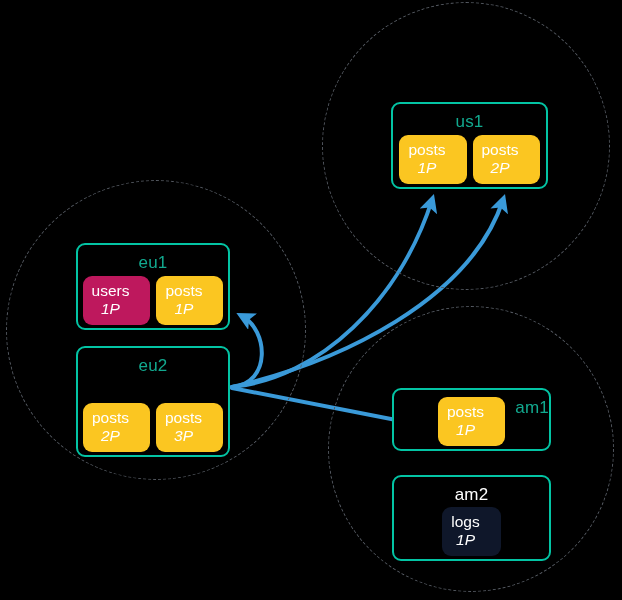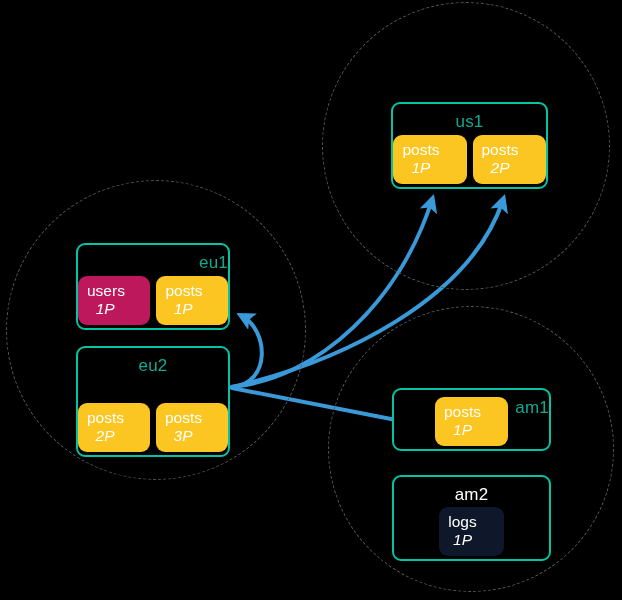--- a/index.html
+++ b/index.html
@@ -56,21 +56,21 @@
     display: flex;
     justify-content: center;
     gap: 6px;
   }
   .shard {
     border-radius: 9px;
     color: #ffffff;
     font-size: 15.5px;
     line-height: 18px;
     text-align: center;
-    padding: 6px 27px 7px 9px;
+    padding: 6px 21px 7px 9px;
     min-width: 52px;
     box-sizing: border-box;
     user-select: none;
   }
   .shard .l1 { display: block; }
   .shard .l2 { display: block; font-style: italic; }
 </style>
 </head>
 <body>
 
@@ -101,21 +101,21 @@
           <div class="shard" style="background: rgb(251, 198, 33); color: rgb(255, 255, 255);">
             <span class="l1">posts</span>
             <span class="l2">1P</span>
           </div>
           <div class="shard" style="background: rgb(251, 198, 33); color: rgb(255, 255, 255);">
             <span class="l1">posts</span>
             <span class="l2">2P</span>
           </div>
         </div>
       </div>
-      <div class="node-box" style="left: 76px; top: 243px; width: 154px; height: 87px; border-color: rgb(3, 196, 164); align-items: flex-end;">
+      <div class="node-box" style="left: 76px; top: 243px; width: 154px; height: 87px; border-color: rgb(3, 196, 164);">
         <div class="node-title" style="color: rgb(18, 169, 143);">eu1</div>
         <div class="shard-row">
           <div class="shard" style="background: #be185d; color: rgb(255, 255, 255);">
             <span class="l1">users</span>
             <span class="l2">1P</span>
           </div>
           <div class="shard" style="background: rgb(251, 198, 33); color: rgb(255, 255, 255);">
             <span class="l1">posts</span>
             <span class="l2">1P</span>
           </div>

